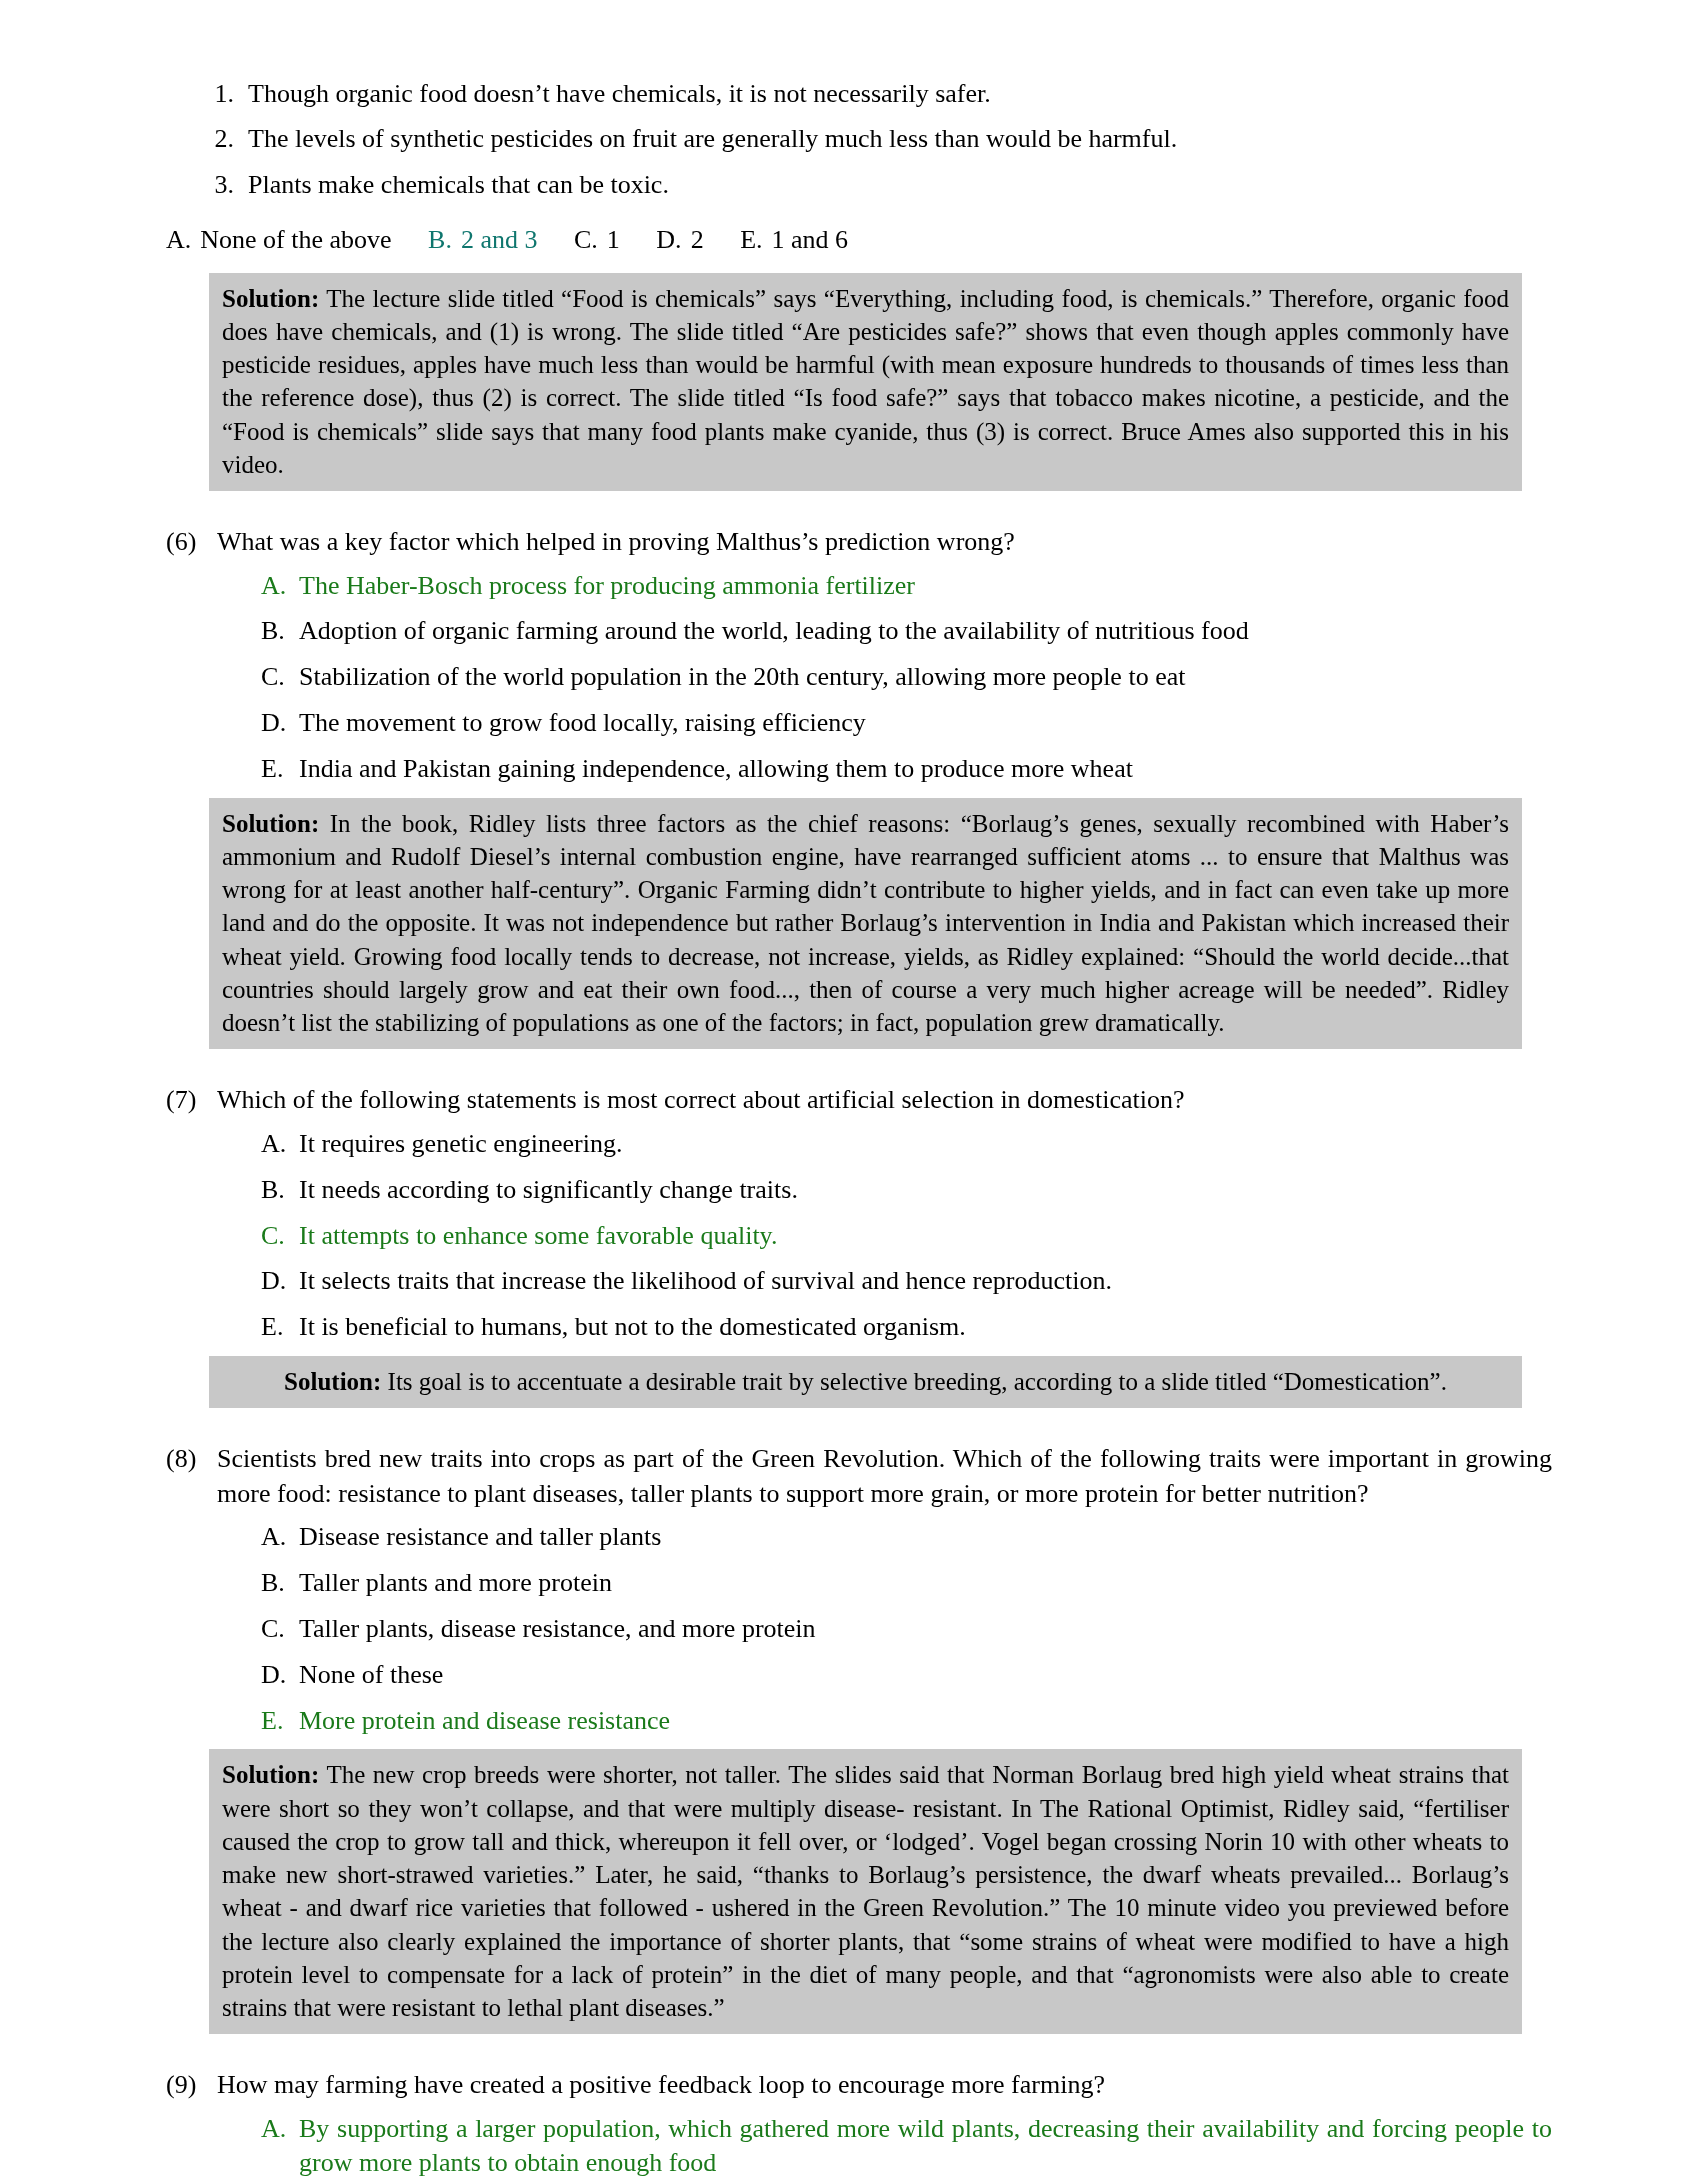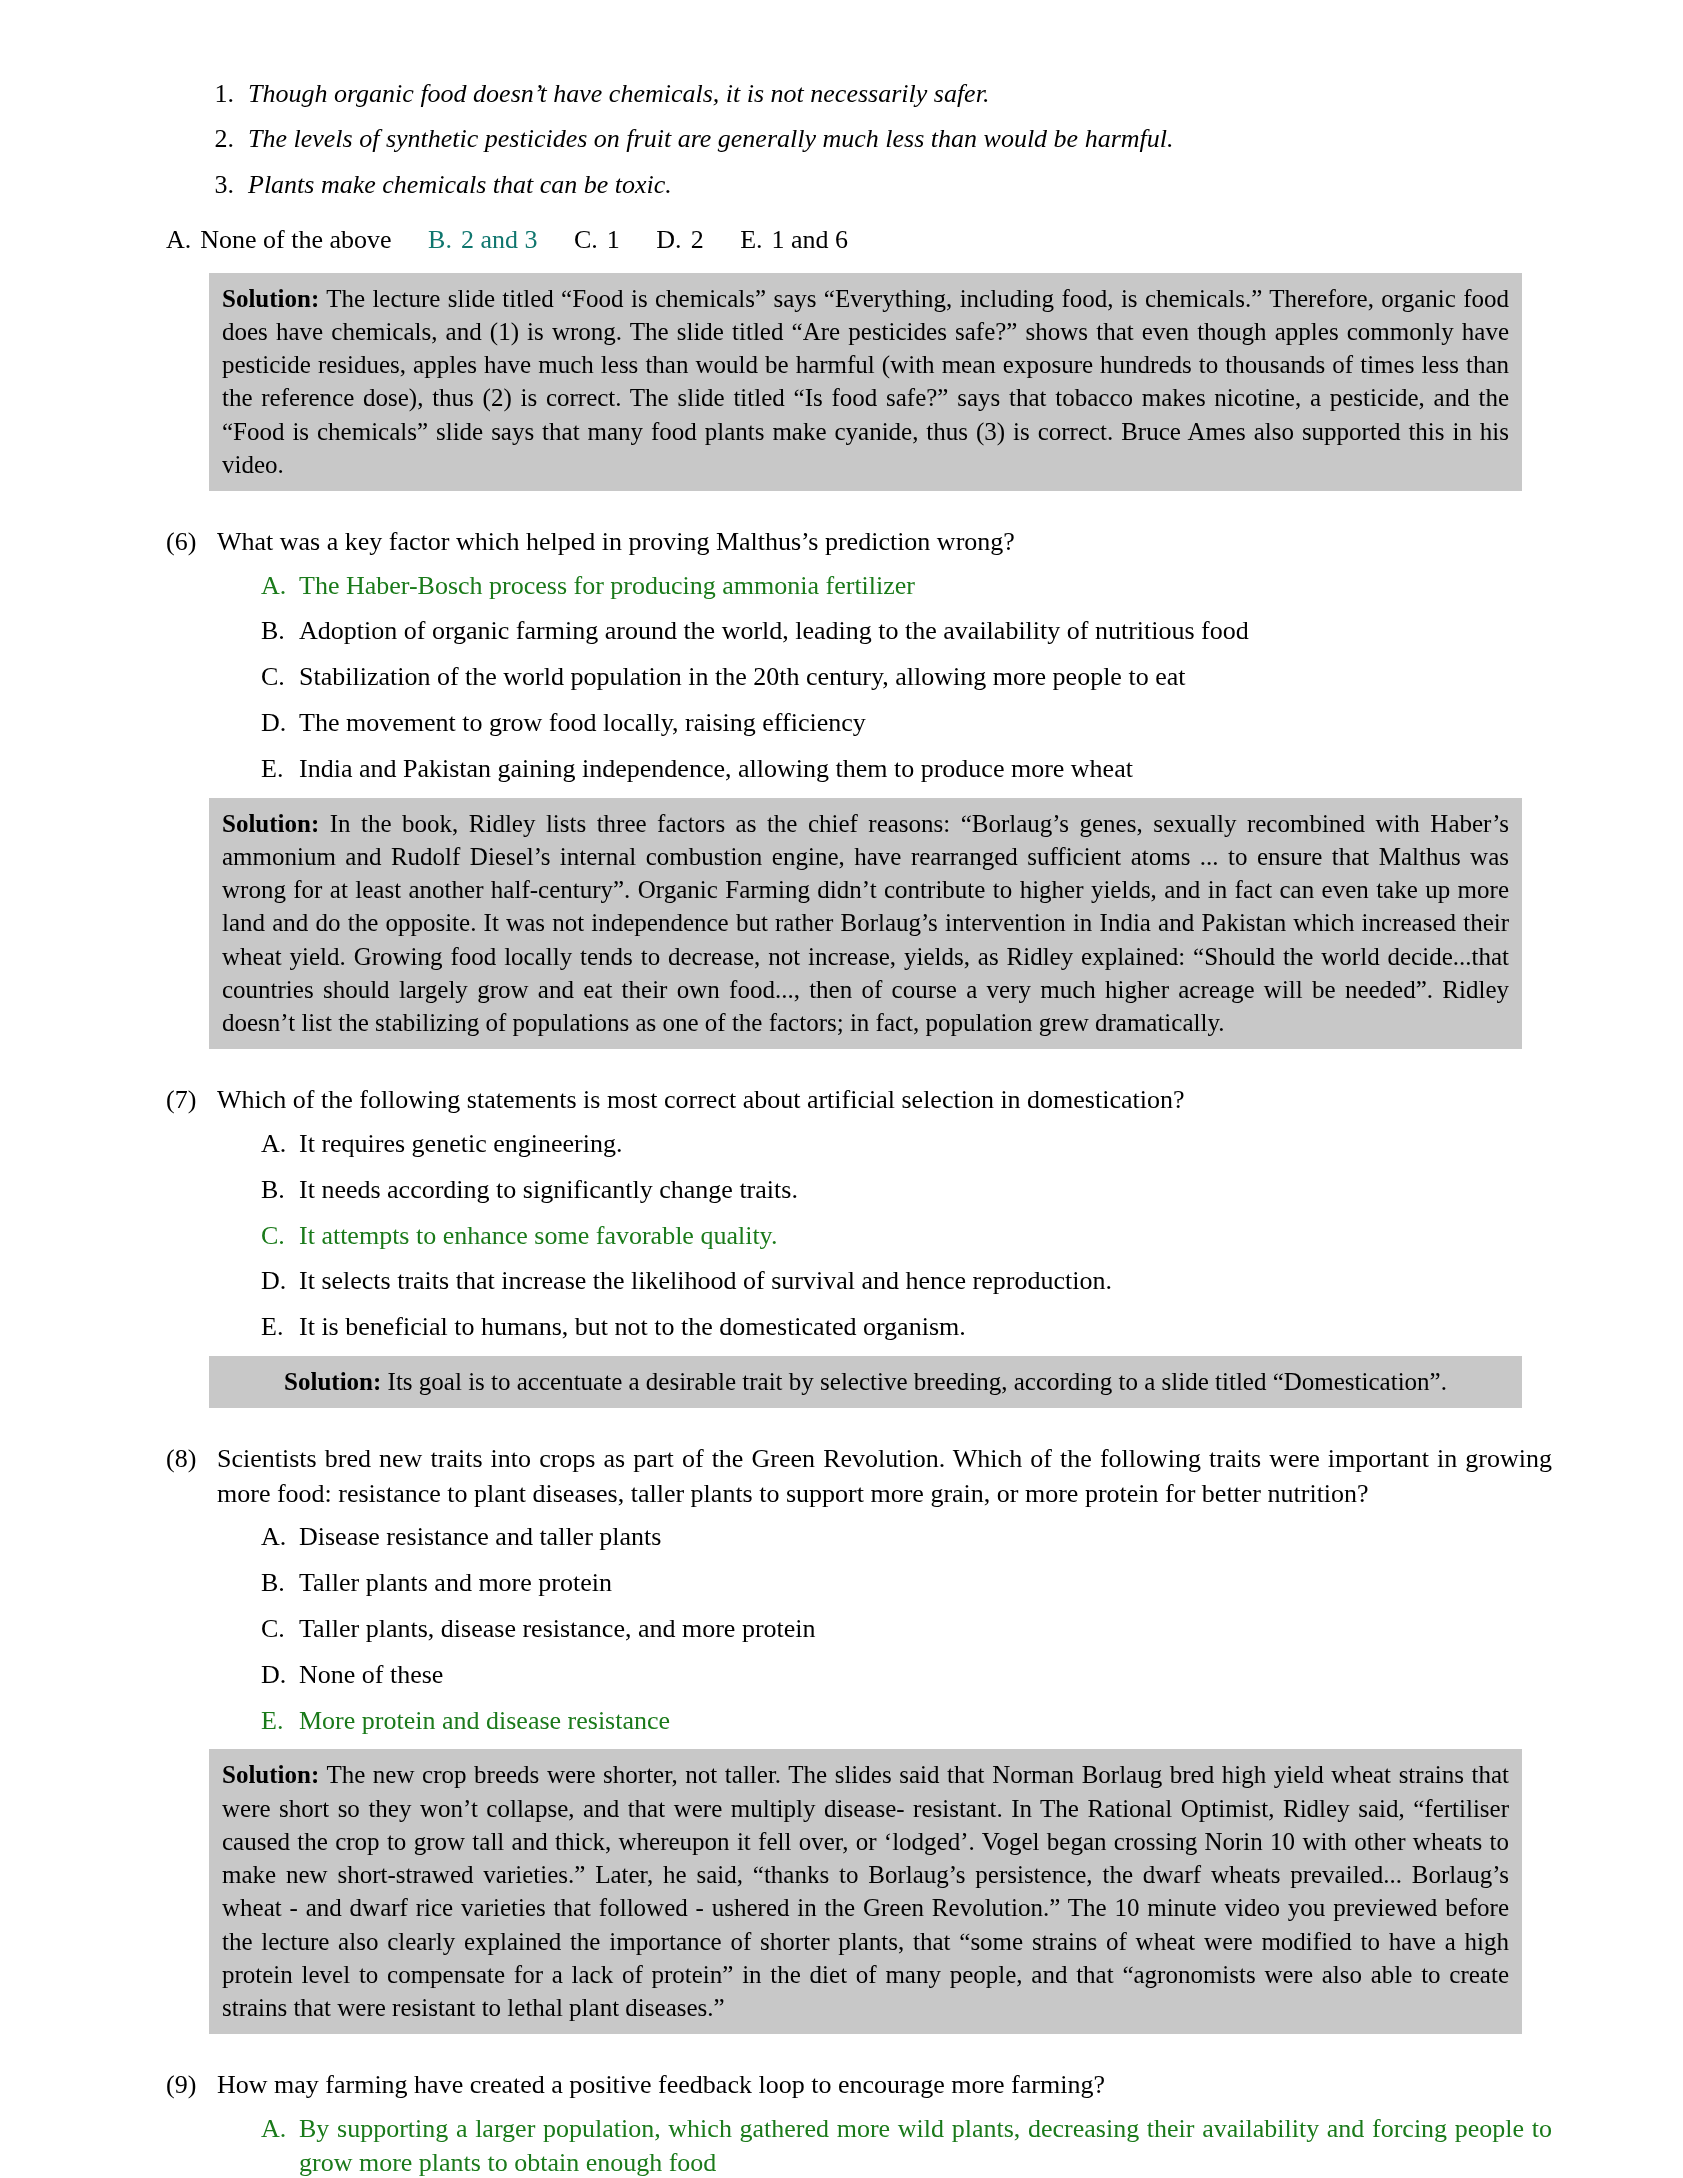--- a/index.html
+++ b/index.html
@@ -38,21 +38,21 @@
     line-height: 1.28;
     margin-bottom: 12px;
   }
   .substatement .num {
     width: 40px;
     flex: 0 0 40px;
     text-align: right;
     padding-right: 14px;
     box-sizing: border-box;
   }
-  .substatement .txt { flex: 1 1 auto; font-style: italic; }
+  .substatement .txt { flex: 1 1 auto; }
 
   
   .inline-choices {
     margin: 22px 0 16px 0;
     font-size: 26px;
     line-height: 1.3;
     white-space: nowrap;
   }
   .inline-choices .ch { margin-right: 30px; }
   .inline-choices .ch .lbl { margin-right: 9px; }

